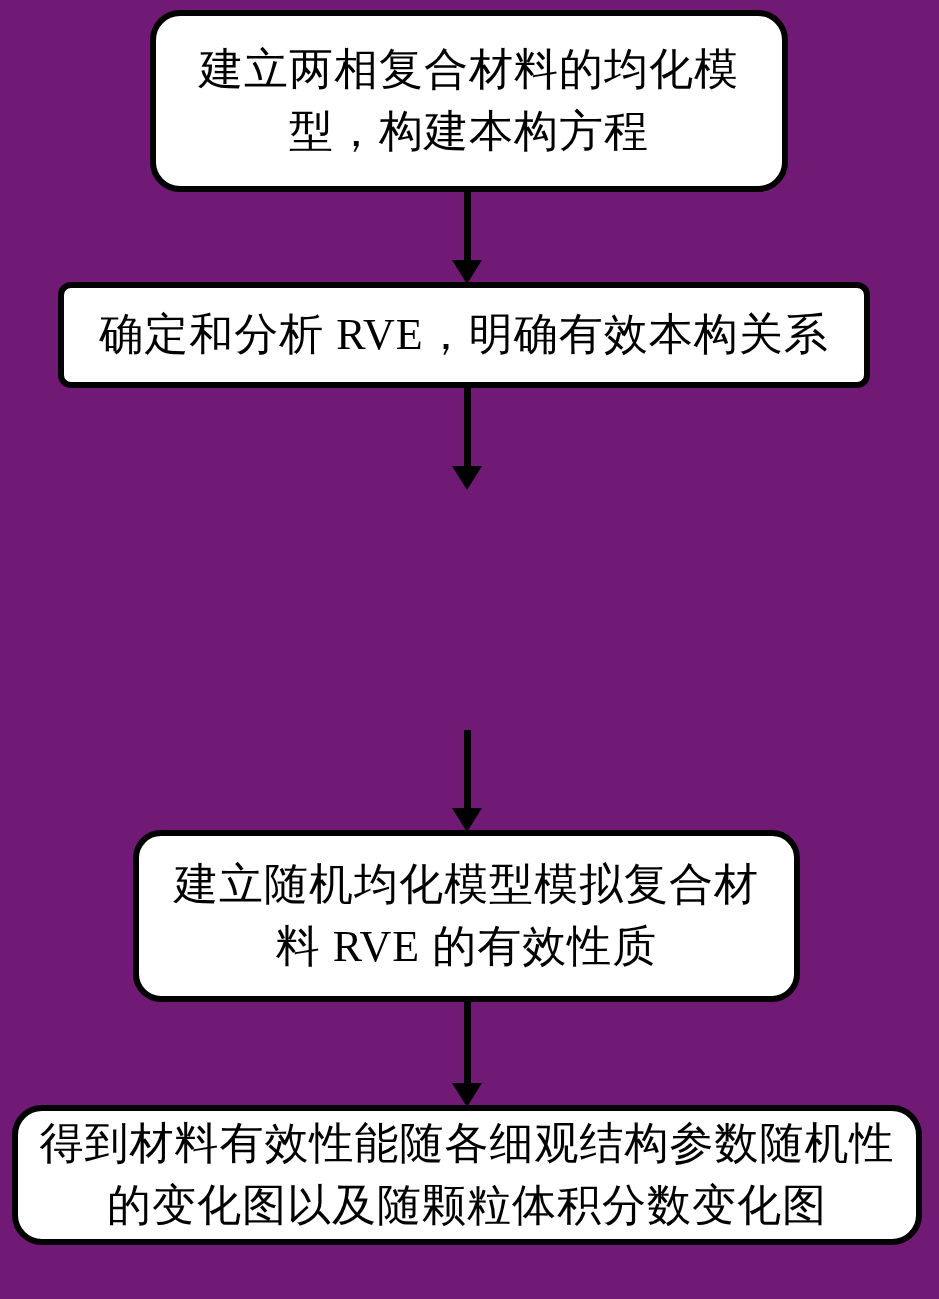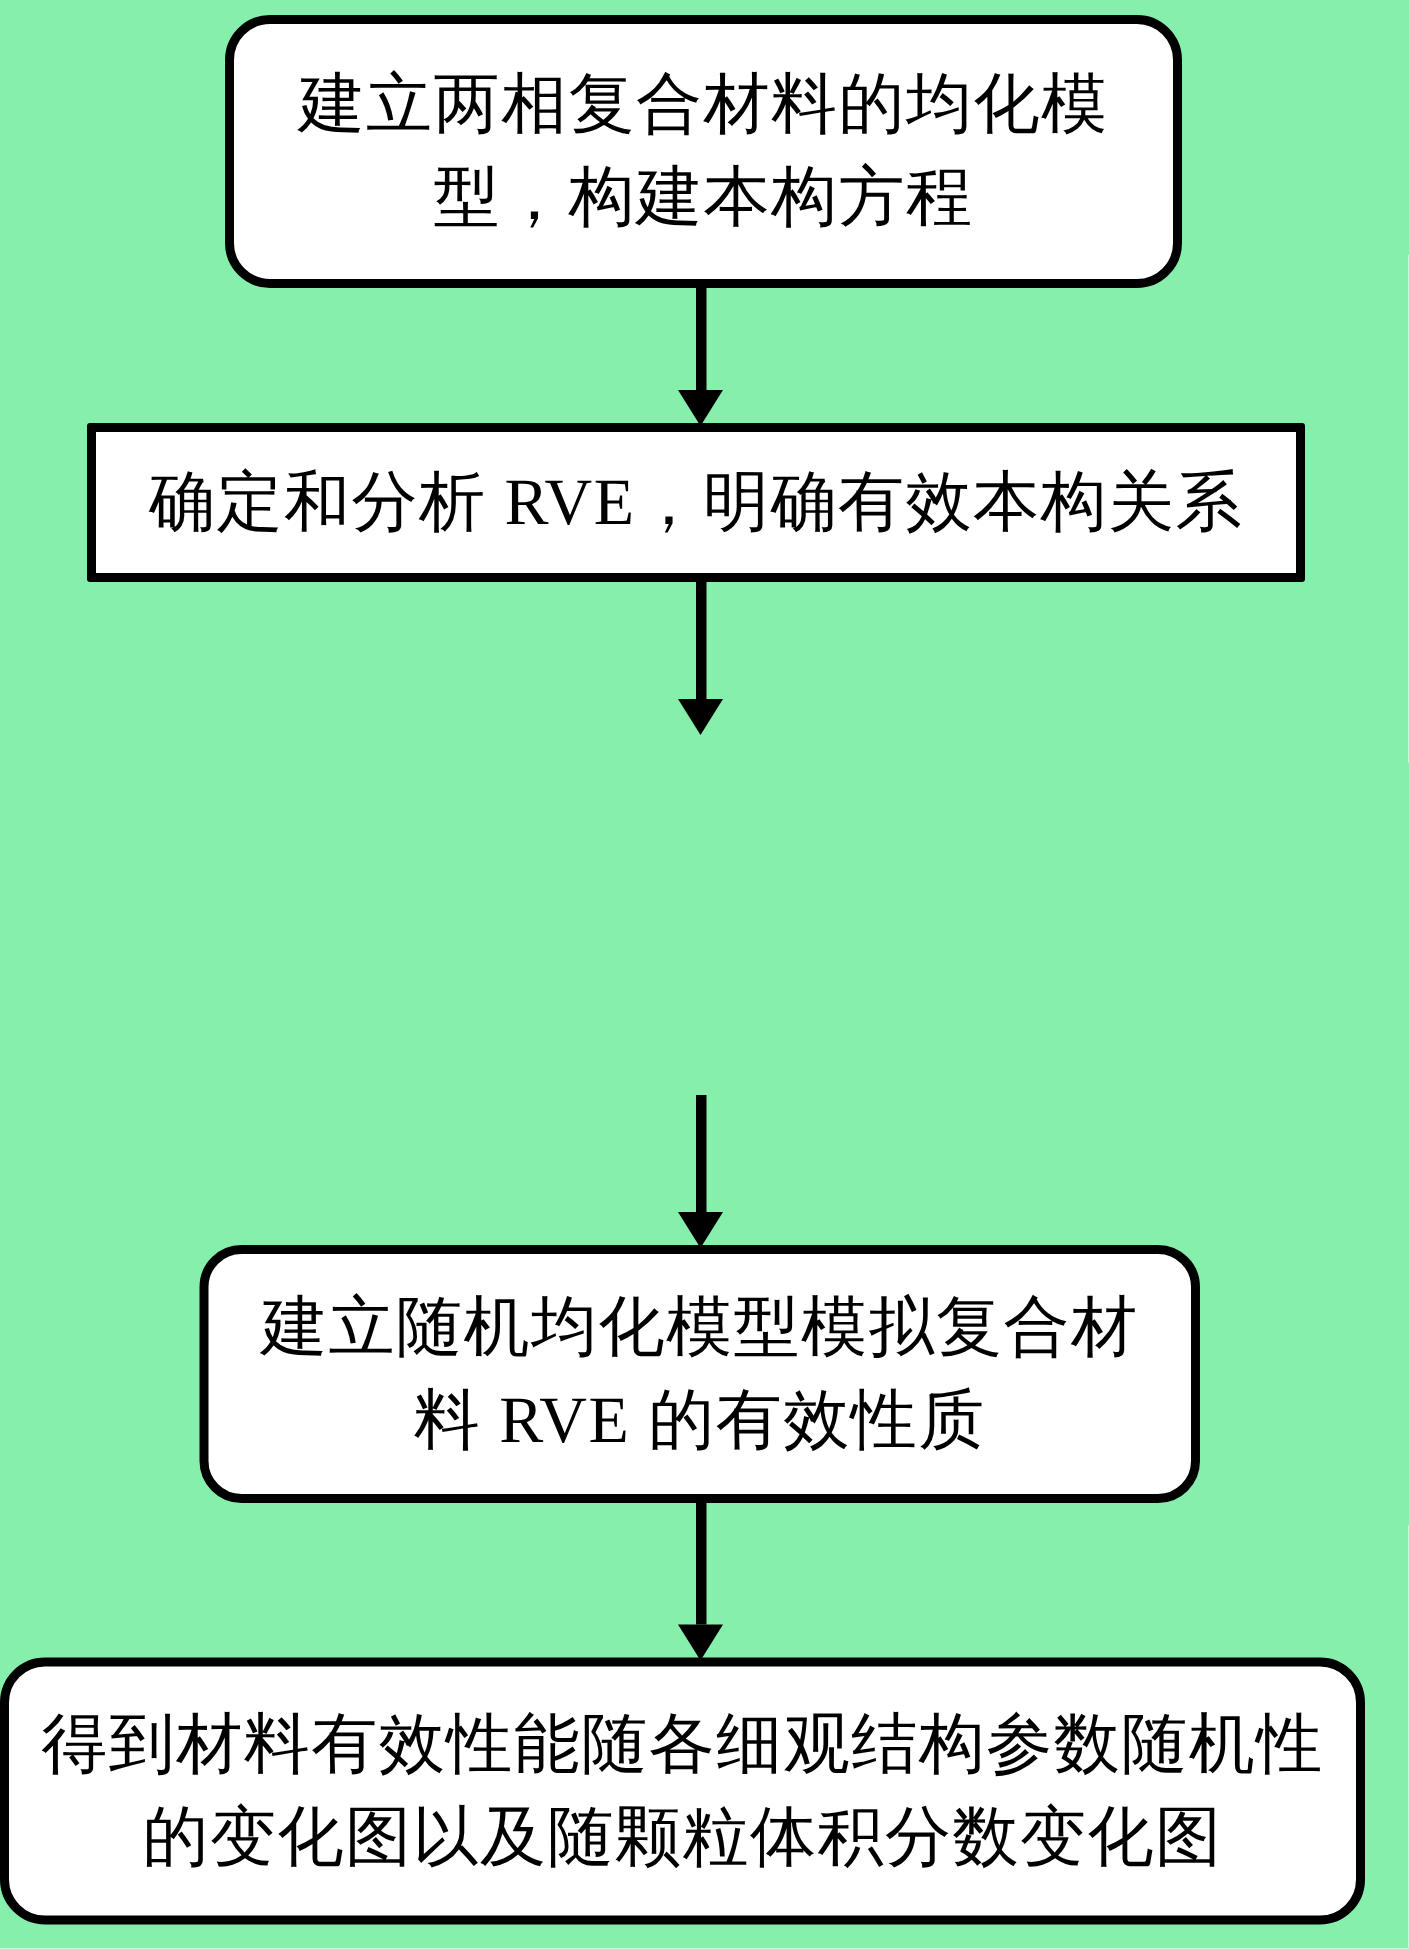--- a/index.html
+++ b/index.html
@@ -1,44 +1,44 @@
 <!DOCTYPE html>
 <html><head>
 <meta charset="utf-8">
 <style>
   * { margin: 0; padding: 0; box-sizing: border-box; }
   html, body { background: #ffffff; }
   .canvas {
     position: relative;
     width: 939px;
     height: 1299px;
-    background: #86efac;
+    background: #701a75;
     font-family: "Liberation Serif", "DejaVu Serif", serif;
     color: #000000;
     overflow: hidden;
   }
   .flow-box {
     position: absolute;
     background: #ffffff;
     border: 6px solid #000000;
     border-radius: 30px;
     display: flex;
     align-items: center;
     justify-content: center;
     text-align: center;
     font-size: 44px;
     line-height: 62px;
     white-space: pre-line;
     letter-spacing: 1px;
   }
   #box1 { left: 150px; top: 10px;   width: 638px; height: 182px; }
-  #box2 { left: 58px;  top: 282px;  width: 812px; height: 106px; border-radius: 2px; }
+  #box2 { left: 58px;  top: 282px;  width: 812px; height: 106px; border-radius: 13px; }
   #box3 { left: 133px; top: 488px;  width: 663px; height: 242px; }
   #box4 { left: 133px; top: 830px;  width: 667px; height: 172px; border-radius: 28px; }
-  #box5 { left: 0;  top: 1105px; width: 910px; height: 178px; }
+  #box5 { left: 12px;  top: 1105px; width: 910px; height: 140px; }
 
   .arrow-down {
     position: absolute;
     left: 452px;
     width: 30px;
     display: flex;
     flex-direction: column;
     align-items: center;
   }
   .arrow-shaft {

